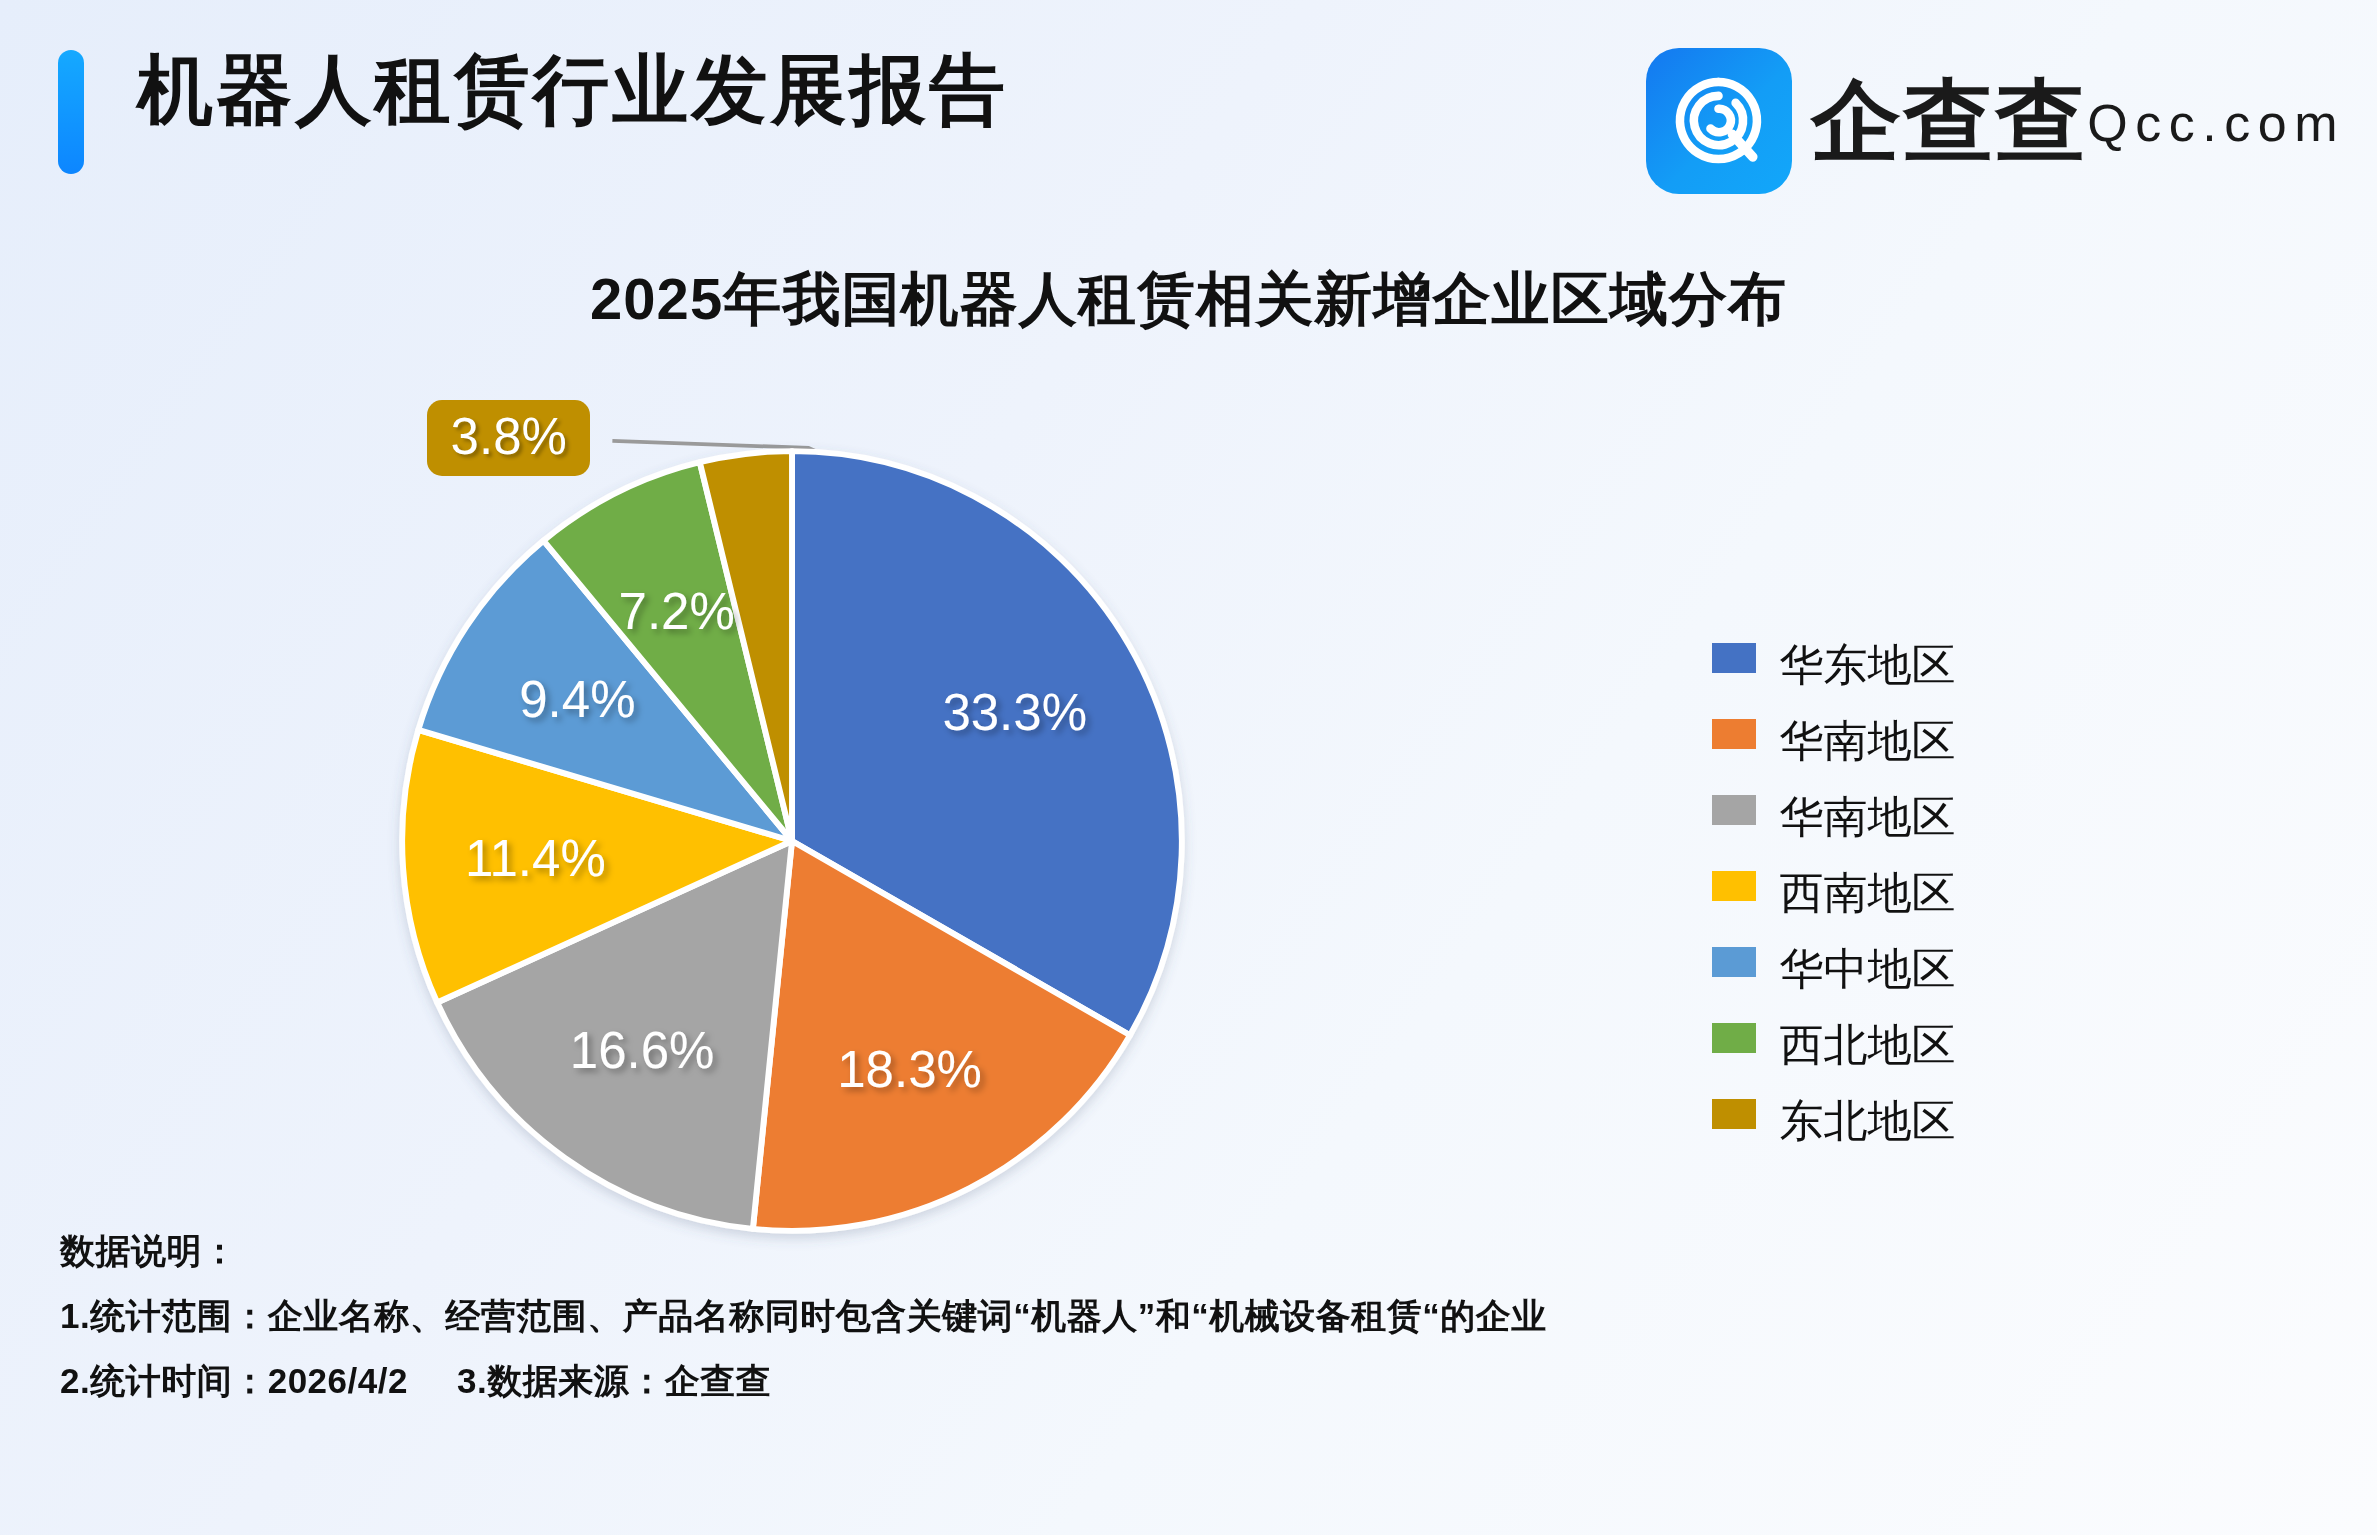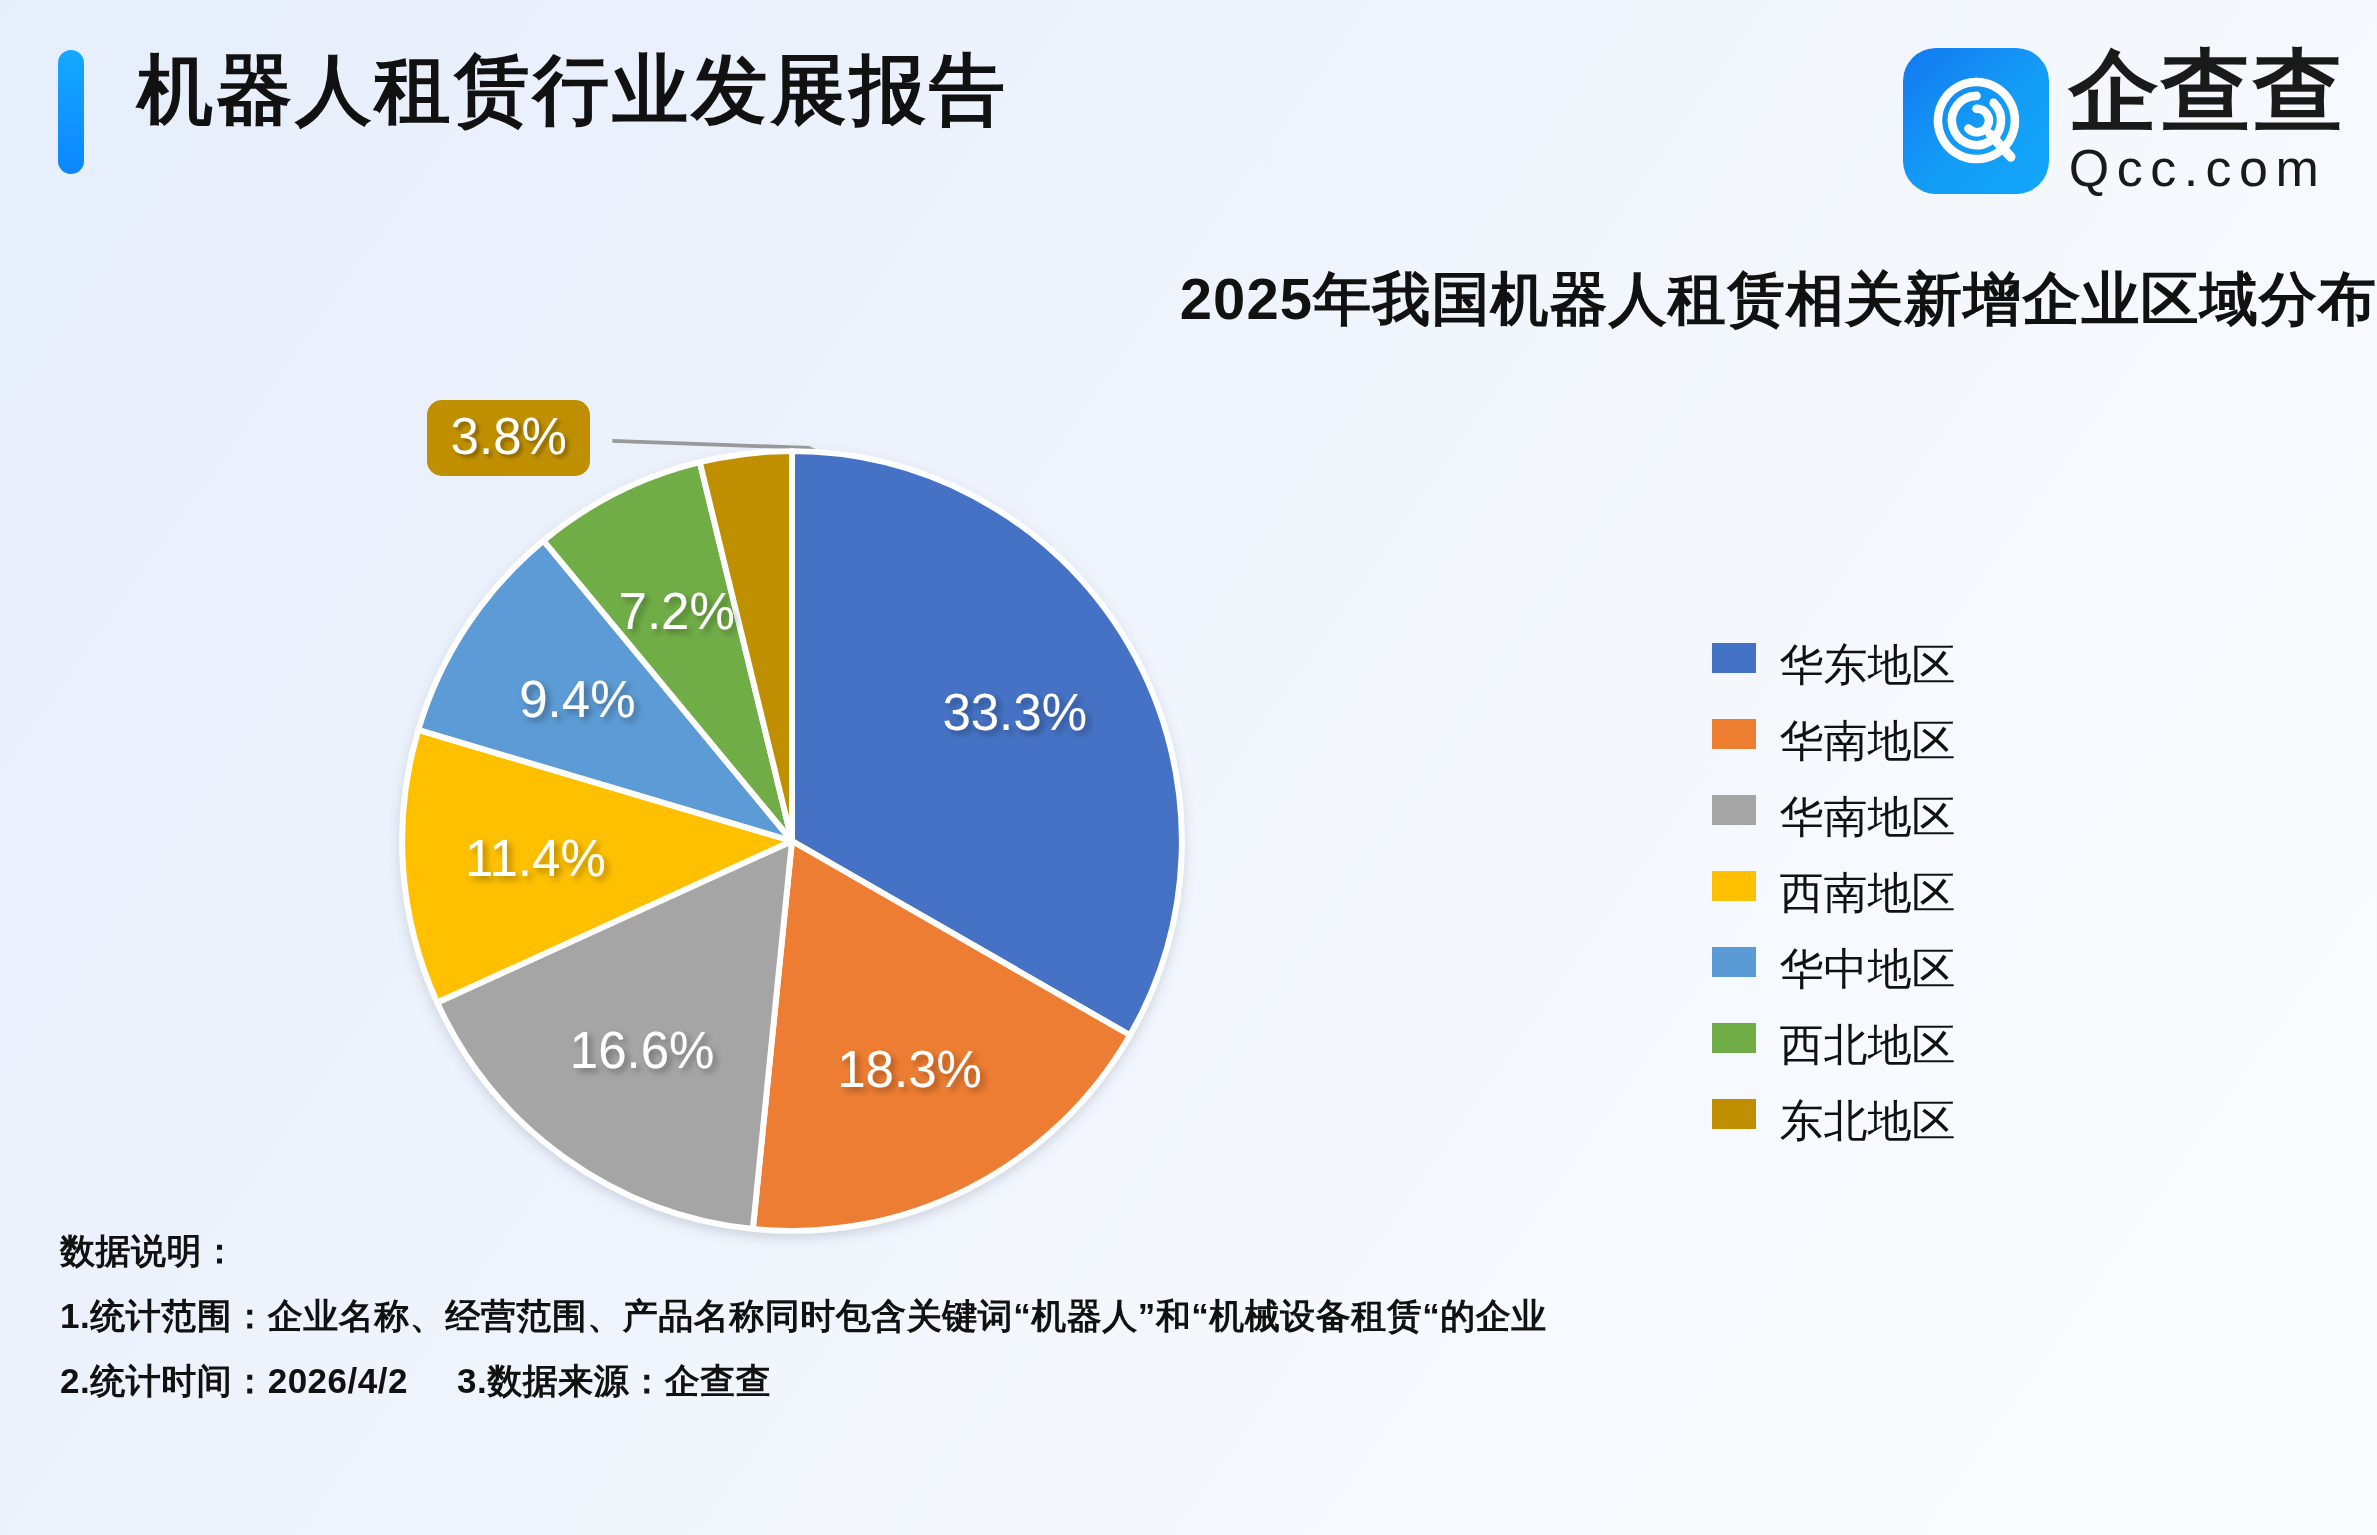--- a/index.html
+++ b/index.html
@@ -18,26 +18,26 @@
   #page-title{
     position:absolute;left:137px;top:44px;
     font-size:76px;font-weight:bold;color:#111;letter-spacing:3.2px;
     line-height:1.0;white-space:nowrap;
   }
   
   #logo{position:absolute;right:32px;top:32px;height:161px;display:flex;align-items:center;gap:19.3px;}
   #logo-mark{width:146px;height:146px;border-radius:33px;
     background:linear-gradient(135deg,#1478f0 0%,#139df6 55%,#12a7fa 100%);
     display:flex;align-items:center;justify-content:center;flex:0 0 auto;}
-  #logo-text{display:flex;flex-direction:column;justify-content:center;height:146px;}
+  #logo-text{display:flex;flex-direction:row;justify-content:center;height:146px;align-items:center;}
   #logo-cn{font-size:90px;font-weight:bold;color:#1a1a1a;line-height:1.0;letter-spacing:2.1px;white-space:nowrap;}
   #logo-en{font-size:52px;font-weight:normal;color:#1a1a1a;line-height:1.05;letter-spacing:7.5px;margin-top:5.4px;}
   
   #chart-title{
-    position:absolute;left:0;top:261px;width:2377px;text-align:right;
+    position:absolute;left:0;top:261px;width:2377px;text-align:center;
     font-size:58px;font-weight:bold;color:#111;letter-spacing:1.1px;
   }
   #pie-wrap{position:absolute;left:400px;top:449px;width:784px;height:784px;}
   #pie-svg{display:block;width:784px;height:784px;overflow:visible;}
   .slice-label{
     fill:#ffffff;font-family:"Liberation Sans","DejaVu Sans",sans-serif;
     font-size:95px;text-anchor:middle;dominant-baseline:central;
     paint-order:stroke;
   }
   

